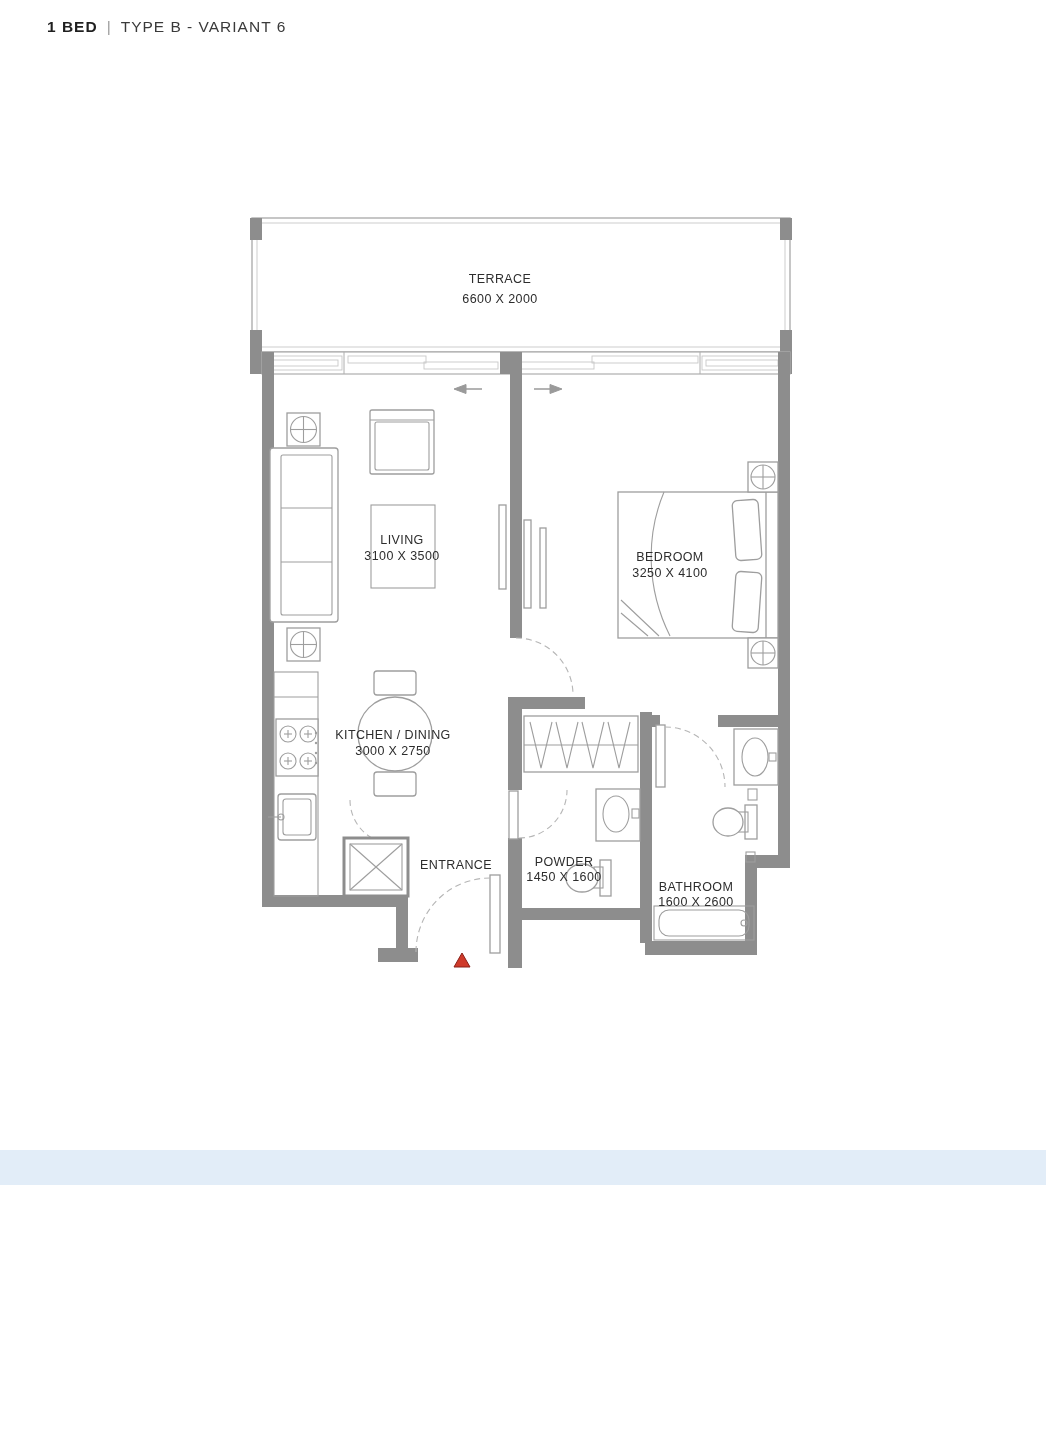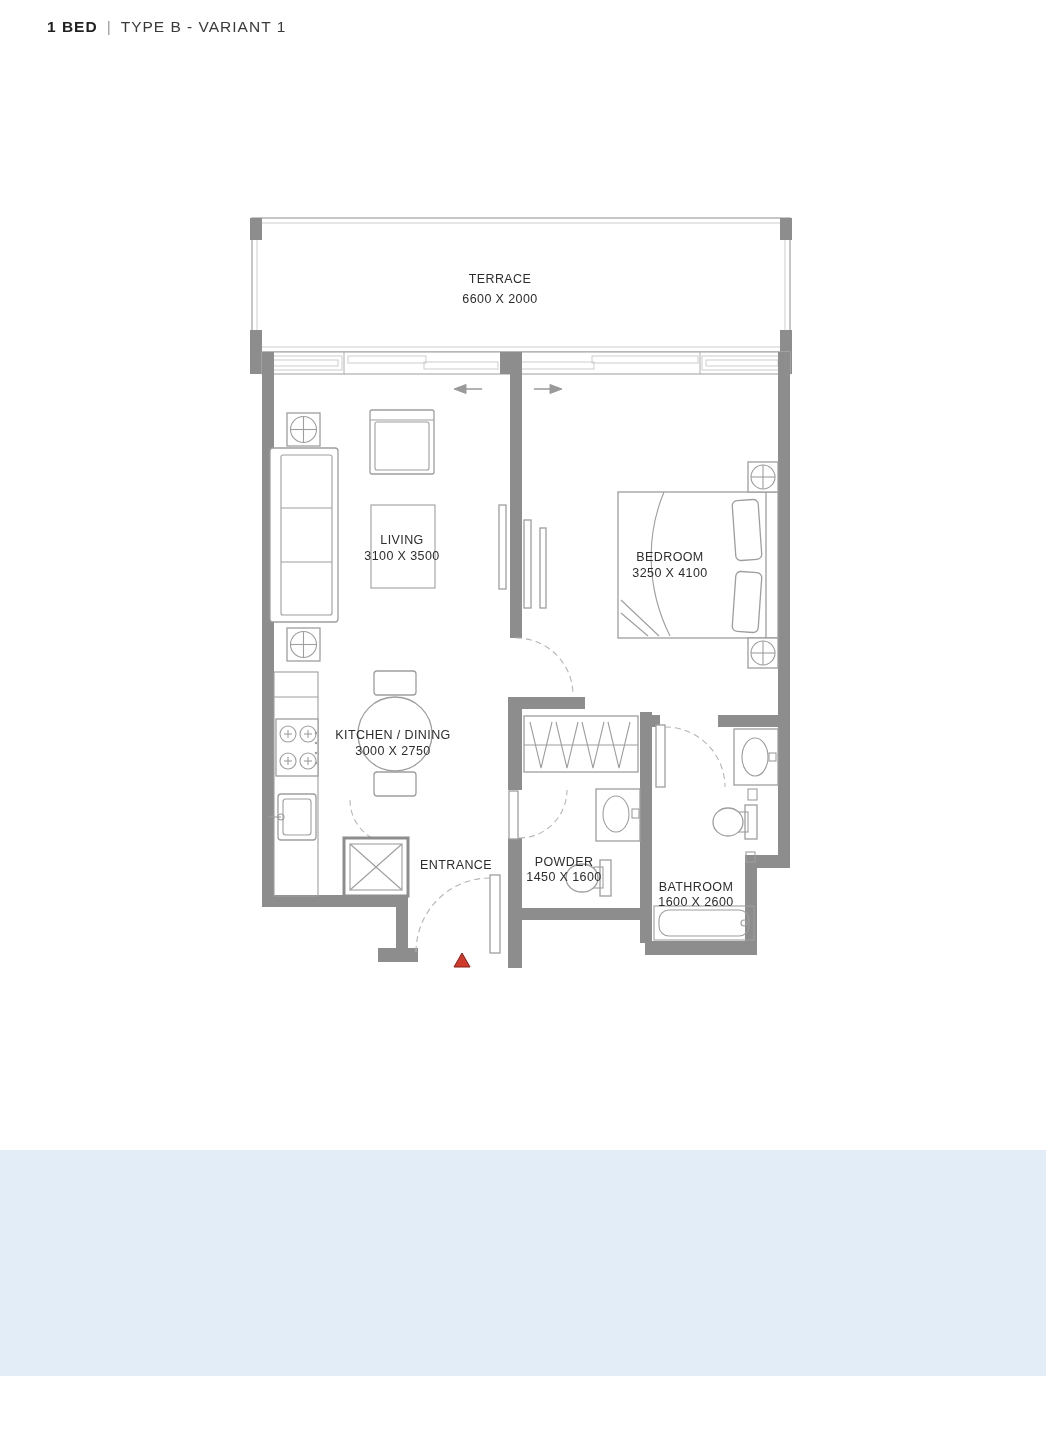--- a/index.html
+++ b/index.html
@@ -1,16 +1,16 @@
 <!DOCTYPE html>
 <html><head>
 <meta charset="utf-8">
 <style>
   html,body{margin:0;padding:0;background:#ffffff;}
-  .page{position:relative;width:1046px;height:1376px;background:#fff;overflow:hidden;
+  .page{position:relative;width:1046px;height:1185px;background:#fff;overflow:hidden;
         font-family:"Liberation Sans",sans-serif;color:#2e2e2e;}
   
   .hdr{position:absolute;left:47px;top:18px;font-size:15.5px;letter-spacing:1px;
        display:flex;align-items:baseline;white-space:nowrap;}
   .hdr .bold{font-weight:bold;color:#1f1f1f;}
   .hdr .sep{color:#9b9b9b;margin:0 9px;font-weight:300;}
   .hdr .sub{color:#3a3a3a;}
   
   svg.plan{position:absolute;left:0;top:0;}
   .wall{fill:#8d8d8d;stroke:none;}
@@ -25,21 +25,21 @@
   .panel{position:absolute;left:0;top:1150px;width:1046px;height:286px;background:#e2edf8;}
 </style>
 </head>
 <body>
 
 <div class="page">
 
   <div class="hdr">
     <span class="bold">1 BED</span>
     <span class="sep">|</span>
-    <span class="sub">TYPE B - VARIANT 1</span>
+    <span class="sub">TYPE B - VARIANT 6</span>
   </div>
 
   <svg class="plan" width="1046" height="1160" viewBox="0 0 1046 1160">
 
     <g>
       <rect x="252" y="218" width="538" height="134" class="thin"></rect>
       <rect x="257" y="223" width="528" height="124" class="thin2"></rect>
       <rect x="250" y="218" width="12" height="22" class="wall"></rect>
       <rect x="780" y="218" width="12" height="22" class="wall"></rect>
       <rect x="250" y="330" width="12" height="44" class="wall"></rect>

